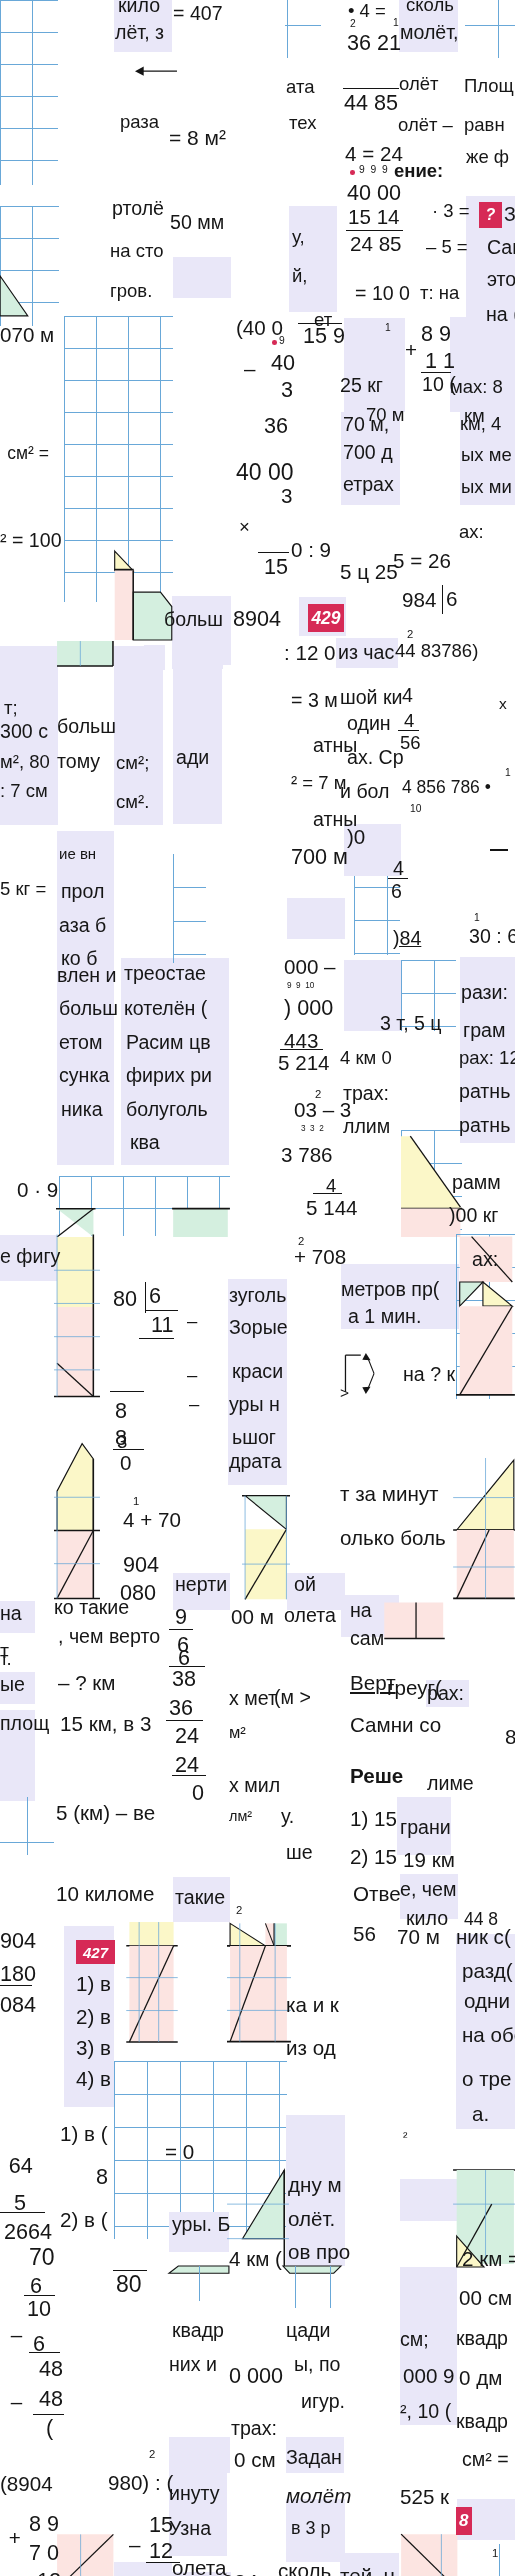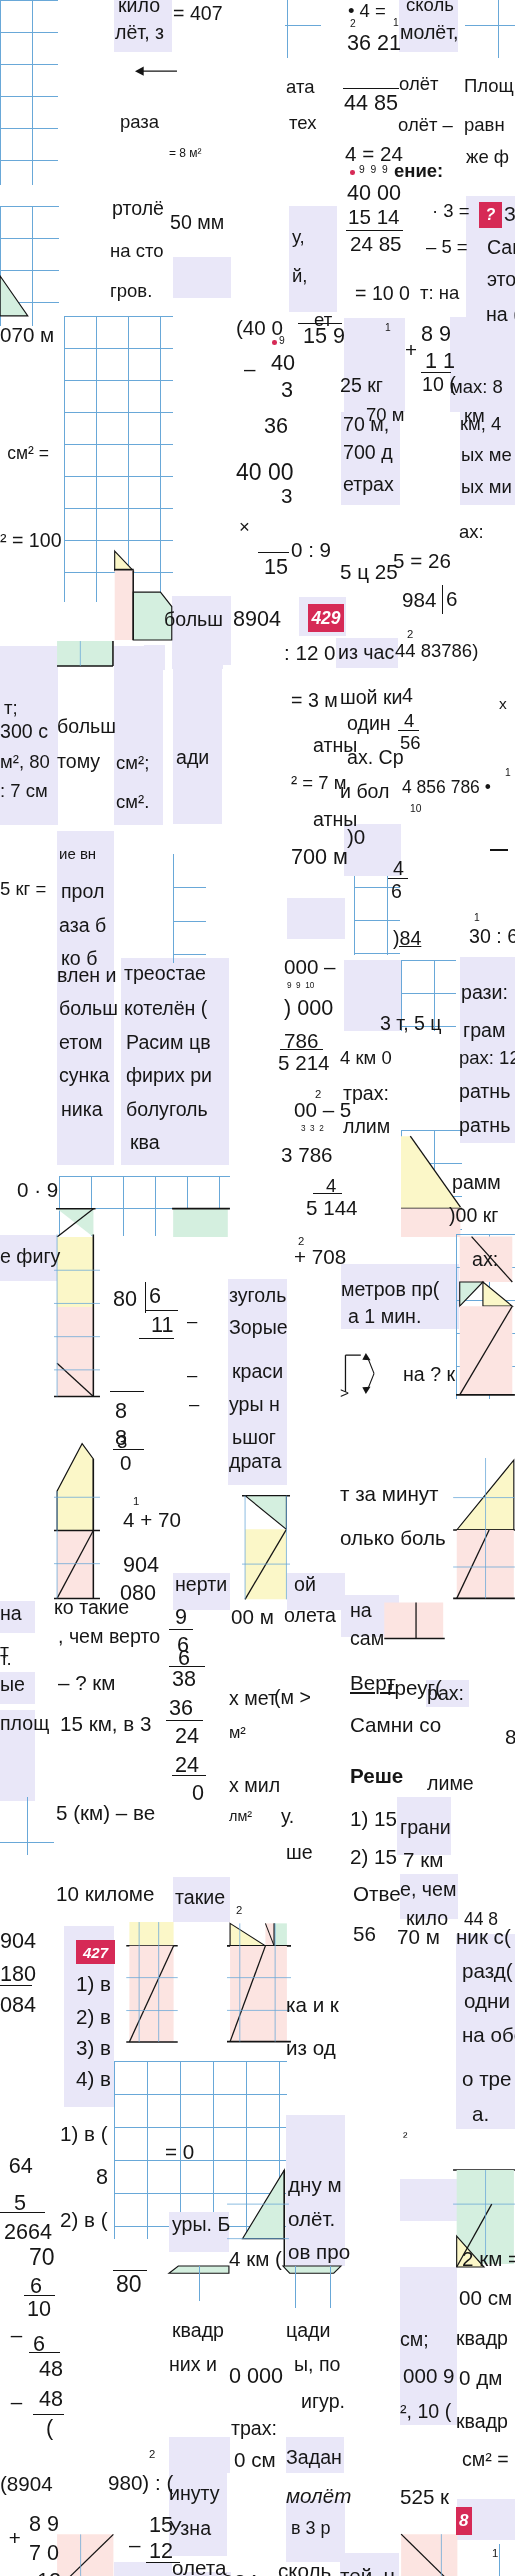--- a/index.html
+++ b/index.html
@@ -22,21 +22,21 @@
     <div class="grid" style="width: 58px; height: 185px; background-image: repeating-linear-gradient(to right, rgb(105, 168, 216) 0px, rgb(105, 168, 216) 0.7px, transparent 0.7px, transparent 32px), repeating-linear-gradient(rgb(105, 168, 216) 0px, rgb(105, 168, 216) 0.7px, transparent 0.7px, transparent 32px); position: absolute; left: 0px; top: 0px;"></div>
     <div class="hl" style="width: 58px; height: 52px; background: rgb(233, 231, 248); position: absolute; left: 114px; top: 0px;"></div>
     <div class="t" style="font-size: 19.6px; position: absolute; left: 118px; top: -5.2px;">кило</div>
     <div class="t" style="font-size: 19.6px; position: absolute; left: 115px; top: 21.6px;">лёт, з</div>
     <div class="t" style="font-size: 19.6px; position: absolute; left: 173px; top: 3.1px;">= 407</div>
     <svg class="fig" width="43" height="14.4" viewBox="0 0 84 28" style="position: absolute; left: 135px; top: 64px;">
       <line x1="14" y1="14" x2="82" y2="14" stroke="#141414" stroke-width="2.5"></line>
       <polygon points="0,14 17,5 17,23" fill="#141414"></polygon>
     </svg>
     <div class="t" style="font-size: 18.5px; position: absolute; left: 120px; top: 112px;">раза</div>
-    <div class="t" style="font-size: 12px; position: absolute; left: 169px; top: 127px; margin-top: 20px;">= 8 м²</div>
+    <div class="t" style="font-size: 21px; position: absolute; left: 169px; top: 127px;">= 8 м²</div>
     <div class="t" style="font-size: 19.6px; position: absolute; left: 112px; top: 198px;">ртолё</div>
     <div class="t" style="font-size: 18.5px; position: absolute; left: 348px; top: 1px;">• 4 =</div>
     <div class="hl" style="width: 59px; height: 52px; background: rgb(233, 231, 248); position: absolute; left: 399px; top: 0px;"></div>
     <div class="t" style="font-size: 18.5px; position: absolute; left: 406px; top: -5.2px;">сколь</div>
     <div class="t" style="font-size: 19.6px; position: absolute; left: 400px; top: 21.6px;">молёт,</div>
     <div class="t" style="font-size: 10.3px; position: absolute; left: 350px; top: 18.5px;">2</div>
     <div class="t" style="font-size: 10.3px; position: absolute; left: 393px; top: 17.5px;">1</div>
     <div class="t" style="font-size: 21.6px; position: absolute; left: 347px; top: 32px;">36 21</div>
     <div class="ln" style="width: 36px; height: 0.8px; background: rgb(105, 168, 216); position: absolute; left: 285px; top: 25px;"></div>
     <div class="ln" style="width: 0.8px; height: 58px; background: rgb(105, 168, 216); position: absolute; left: 287px; top: 0px;"></div>
@@ -217,28 +217,28 @@
     <div class="t" style="font-size: 19.6px; position: absolute; left: 380px; top: 1013px;">3 т, 5 ц</div>
     <div class="hl" style="width: 57px; height: 135px; background: rgb(233, 231, 248); position: absolute; left: 57px; top: 1030px;"></div>
     <div class="t" style="font-size: 19.6px; position: absolute; left: 59px; top: 1032px;">етом</div>
     <div class="t" style="font-size: 19.6px; position: absolute; left: 59px; top: 1065px;">сунка</div>
     <div class="t" style="font-size: 19.6px; position: absolute; left: 61px; top: 1099px;">ника</div>
     <div class="hl" style="width: 108px; height: 135px; background: rgb(233, 231, 248); position: absolute; left: 121px; top: 1030px;"></div>
     <div class="t" style="font-size: 19.6px; position: absolute; left: 126px; top: 1032px;">Расим цв</div>
     <div class="t" style="font-size: 19.6px; position: absolute; left: 126px; top: 1065px;">фирих ри</div>
     <div class="t" style="font-size: 19.6px; position: absolute; left: 126px; top: 1099px;">болуголь</div>
     <div class="t" style="font-size: 19.6px; position: absolute; left: 130px; top: 1132px;">ква</div>
-    <div class="t" style="font-size: 20.6px; position: absolute; left: 284px; top: 1030px;">786</div>
+    <div class="t" style="font-size: 20.6px; position: absolute; left: 284px; top: 1030px;">443</div>
     <div class="ln" style="width: 43px; height: 1px; background: rgb(20, 20, 20); position: absolute; left: 280px; top: 1049px;"></div>
     <div class="t" style="font-size: 20.6px; position: absolute; left: 278px; top: 1052px;">5 214</div>
     <div class="t" style="font-size: 18.5px; position: absolute; left: 340px; top: 1048px;">4 км 0</div>
     <div class="hl" style="width: 55px; height: 113px; background: rgb(233, 231, 248); position: absolute; left: 460px; top: 1030px;"></div>
     <div class="t" style="font-size: 18.5px; position: absolute; left: 459px; top: 1048px;">рах: 12</div>
     <div class="t" style="font-size: 11.3px; position: absolute; left: 315px; top: 1089px;">2</div>
-    <div class="t" style="font-size: 20.6px; position: absolute; left: 294px; top: 1099px;">00 – 5</div>
+    <div class="t" style="font-size: 20.6px; position: absolute; left: 294px; top: 1099px;">03 – 3</div>
     <div class="t" style="font-size: 19.6px; position: absolute; left: 343px; top: 1083px;">трах:</div>
     <div class="t" style="font-size: 19.6px; position: absolute; left: 459px; top: 1081px;">ратнь</div>
     <div class="t" style="font-size: 19.6px; position: absolute; left: 343px; top: 1116px;">ллим</div>
     <div class="t" style="font-size: 19.6px; position: absolute; left: 459px; top: 1115px;">ратнь</div>
     <div class="t" style="font-size: 8.2px; position: absolute; left: 301px; top: 1125px;">3  3  2</div>
     <div class="t" style="font-size: 20.6px; position: absolute; left: 281px; top: 1144px;">3 786</div>
     <div class="t" style="font-size: 18.5px; position: absolute; left: 326px; top: 1176px;">4</div>
     <div class="ln" style="width: 29px; height: 1px; background: rgb(20, 20, 20); position: absolute; left: 313px; top: 1193px;"></div>
     <div class="t" style="font-size: 20.6px; position: absolute; left: 306px; top: 1197px;">5 144</div>
     <div class="t" style="font-size: 19.6px; position: absolute; left: 452px; top: 1172px;">рамм</div>
@@ -409,21 +409,21 @@
     <div class="hl" style="width: 43px; height: 27px; background: rgb(233, 231, 248); position: absolute; left: 426px; top: 1680px;"></div>
     <div class="t" style="font-size: 19.6px; position: absolute; left: 427px; top: 1683px;">рах:</div>
     <div class="t" style="font-size: 20.6px; position: absolute; left: 350px; top: 1714px;">Самни со</div>
     <div class="t" style="font-size: 20.6px; position: absolute; left: 505px; top: 1726px;">8</div>
     <div class="t b" style="font-size: 20.6px; position: absolute; left: 350px; top: 1765px;">Реше</div>
     <div class="t" style="font-size: 19.6px; position: absolute; left: 427px; top: 1773px;">лиме</div>
     <div class="t" style="font-size: 20.6px; position: absolute; left: 350px; top: 1808px;">1) 15</div>
     <div class="hl" style="width: 54px; height: 58px; background: rgb(233, 231, 248); position: absolute; left: 397px; top: 1797px;"></div>
     <div class="t" style="font-size: 19.6px; position: absolute; left: 400px; top: 1817px;">грани</div>
     <div class="t" style="font-size: 20.6px; position: absolute; left: 350px; top: 1846px;">2) 15</div>
-    <div class="t" style="font-size: 20.6px; position: absolute; left: 403px; top: 1849px;">7 км</div>
+    <div class="t" style="font-size: 20.6px; position: absolute; left: 403px; top: 1849px;">19 км</div>
     <div class="ln" style="width: 0.8px; height: 58px; background: rgb(105, 168, 216); position: absolute; left: 27px; top: 1797px;"></div>
     <div class="ln" style="width: 54px; height: 0.8px; background: rgb(105, 168, 216); position: absolute; left: 0px; top: 1842px;"></div>
     <div class="t" style="font-size: 20.6px; position: absolute; left: 56px; top: 1883px;">10 киломе</div>
     <div class="hl" style="width: 57px; height: 45px; background: rgb(233, 231, 248); position: absolute; left: 173px; top: 1877px;"></div>
     <div class="t" style="font-size: 19.6px; position: absolute; left: 175px; top: 1887px;">такие</div>
     <div class="t" style="font-size: 20.6px; position: absolute; left: 353px; top: 1883px;">Отве</div>
     <div class="hl" style="width: 58px; height: 45px; background: rgb(233, 231, 248); position: absolute; left: 400px; top: 1874px;"></div>
     <div class="t" style="font-size: 19.6px; position: absolute; left: 400px; top: 1879px;">е, чем</div>
     <div class="t" style="font-size: 19.6px; position: absolute; left: 406px; top: 1908px;">кило</div>
     <div class="t" style="font-size: 17.5px; position: absolute; left: 464px; top: 1910px;">44 8</div>

